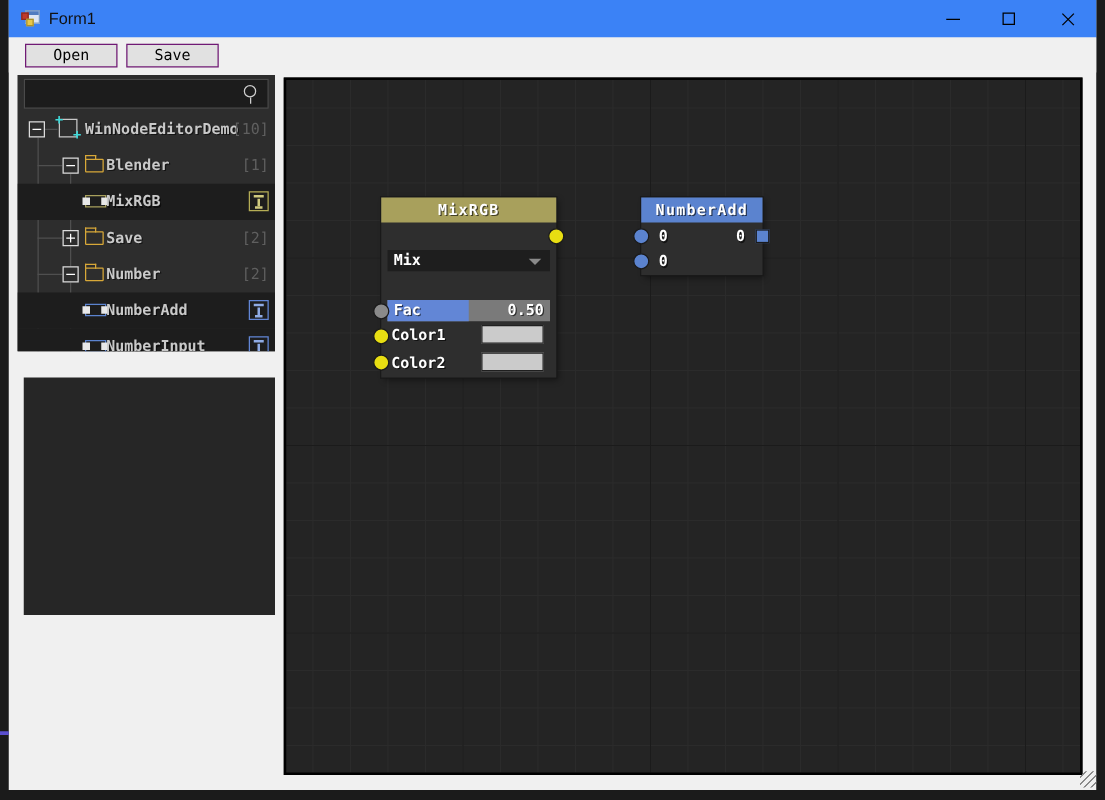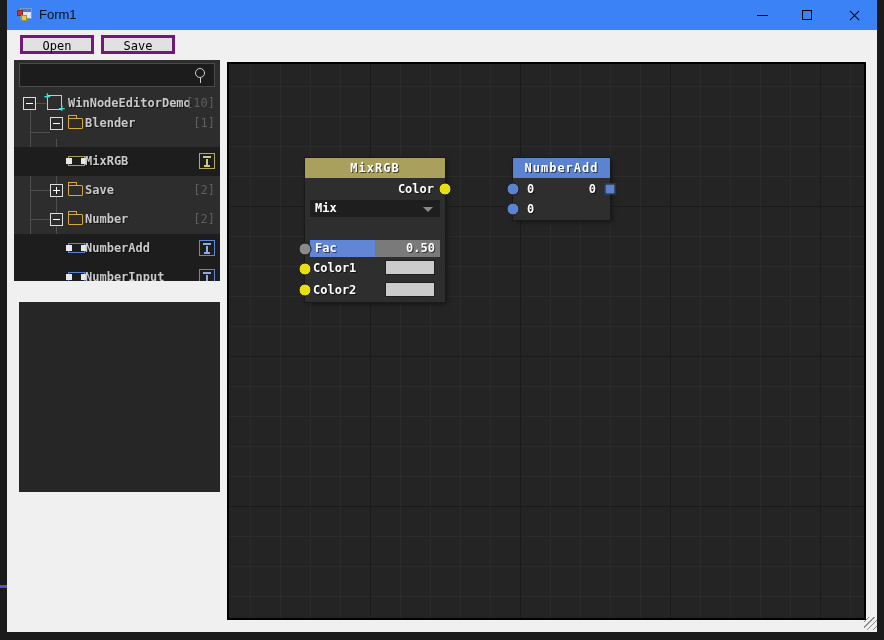--- a/index.html
+++ b/index.html
@@ -18,21 +18,21 @@
   .win-title{position:absolute;left:32px;top:7px;font-family:"Liberation Sans",sans-serif;font-size:13px;color:#111;}
   .winbtn{position:absolute;top:0;width:46px;height:30px;cursor:pointer;}
   .winbtn.min{right:92px;} .winbtn.max{right:46px;} .winbtn.close{right:0;}
   .winbtn .dash{position:absolute;left:18px;top:15px;width:11px;height:1px;background:#000;}
   .winbtn .box{position:absolute;left:17px;top:10px;width:10px;height:10px;border:1px solid #000;}
   .winbtn .x1,.winbtn .x2{position:absolute;left:17px;top:15px;width:13px;height:1px;background:#000;}
   .winbtn .x1{transform:rotate(45deg);} .winbtn .x2{transform:rotate(-45deg);}
 
   
   .toolbar{position:absolute;left:0;top:30px;width:100%;height:28px;background:#f0f0f0;}
-  .tbtn{position:absolute;top:5px;width:74px;height:19px;background:#e1e1e1;border:3px solid #701a75;
+  .tbtn{position:absolute;top:5px;width:74px;height:19px;background:#e1e1e1;border:1px solid #701a75;
         font-family:"DejaVu Sans Mono",monospace;font-size:12px;color:#000;text-align:center;line-height:17px;cursor:pointer;}
   .tbtn.open{left:13px;} .tbtn.save{left:94px;}
 
   
   .tree-panel{position:absolute;left:7px;top:60px;width:206px;height:221px;background:#2d2d2d;overflow:hidden;}
   .search-box{position:absolute;left:5px;top:3px;width:196px;height:24px;background:#1c1c1c;border:1px solid #4a4a4a;}
   .search-box input{position:absolute;left:4px;top:2px;width:160px;height:18px;background:transparent;border:none;outline:none;
         color:#ddd;font-family:"DejaVu Sans Mono",monospace;font-size:12px;}
   .mag{position:absolute;right:9px;top:4px;width:10px;height:10px;border:1px solid #cfcfcf;border-radius:50%;}
   .mag::after{content:"";position:absolute;left:4px;top:9px;width:1px;height:5px;background:#cfcfcf;}
@@ -169,21 +169,21 @@
             <span class="h"></span>
           </span>
         <span class="sel-frame" style="left:33px;top:6px">
             <i class="tl">+</i>
             <i class="br">+</i>
           </span>
         <span class="tlabel" style="left:54px">WinNodeEditorDemo</span>
         <span class="tcount">[10]</span>
       </div>
 
-      <div class="trow" style="top:49px">
+      <div class="trow" style="top:58px">
         <span class="expander" style="left:36px;top:8px">
             <span class="h"></span>
           </span>
         <span class="folder" style="left:54px;top:9px"></span>
         <span class="tlabel" style="left:71px">Blender</span>
         <span class="tcount">[1]</span>
       </div>
 
       <div class="trow selected" style="top:87px">
         <span class="node-ic" style="left:54px;top:9px"></span>
@@ -235,21 +235,20 @@
     </div>
 
     <div class="prop-panel">
       <div class="prop-body"></div>
     </div>
 
     <div class="canvas">
 
       <div class="node mixrgb">
         <div class="ntitle">MixRGB</div>
-        <div class="m-out">Color</div>
         <div class="m-dd">
           <span>Mix</span>
           <span class="dd-arrow"></span>
         </div>
         <div class="m-fac">
           <span class="fac-fill"></span>
           <span class="fac-label">Fac</span>
           <span class="fac-value">0.50</span>
         </div>
         <div class="m-in c1">

